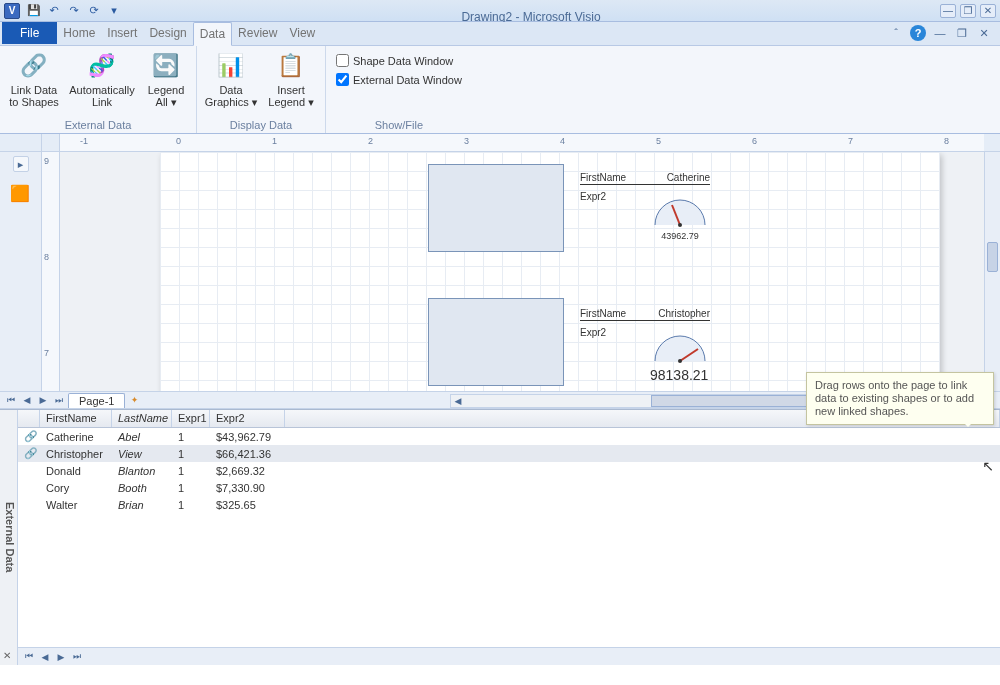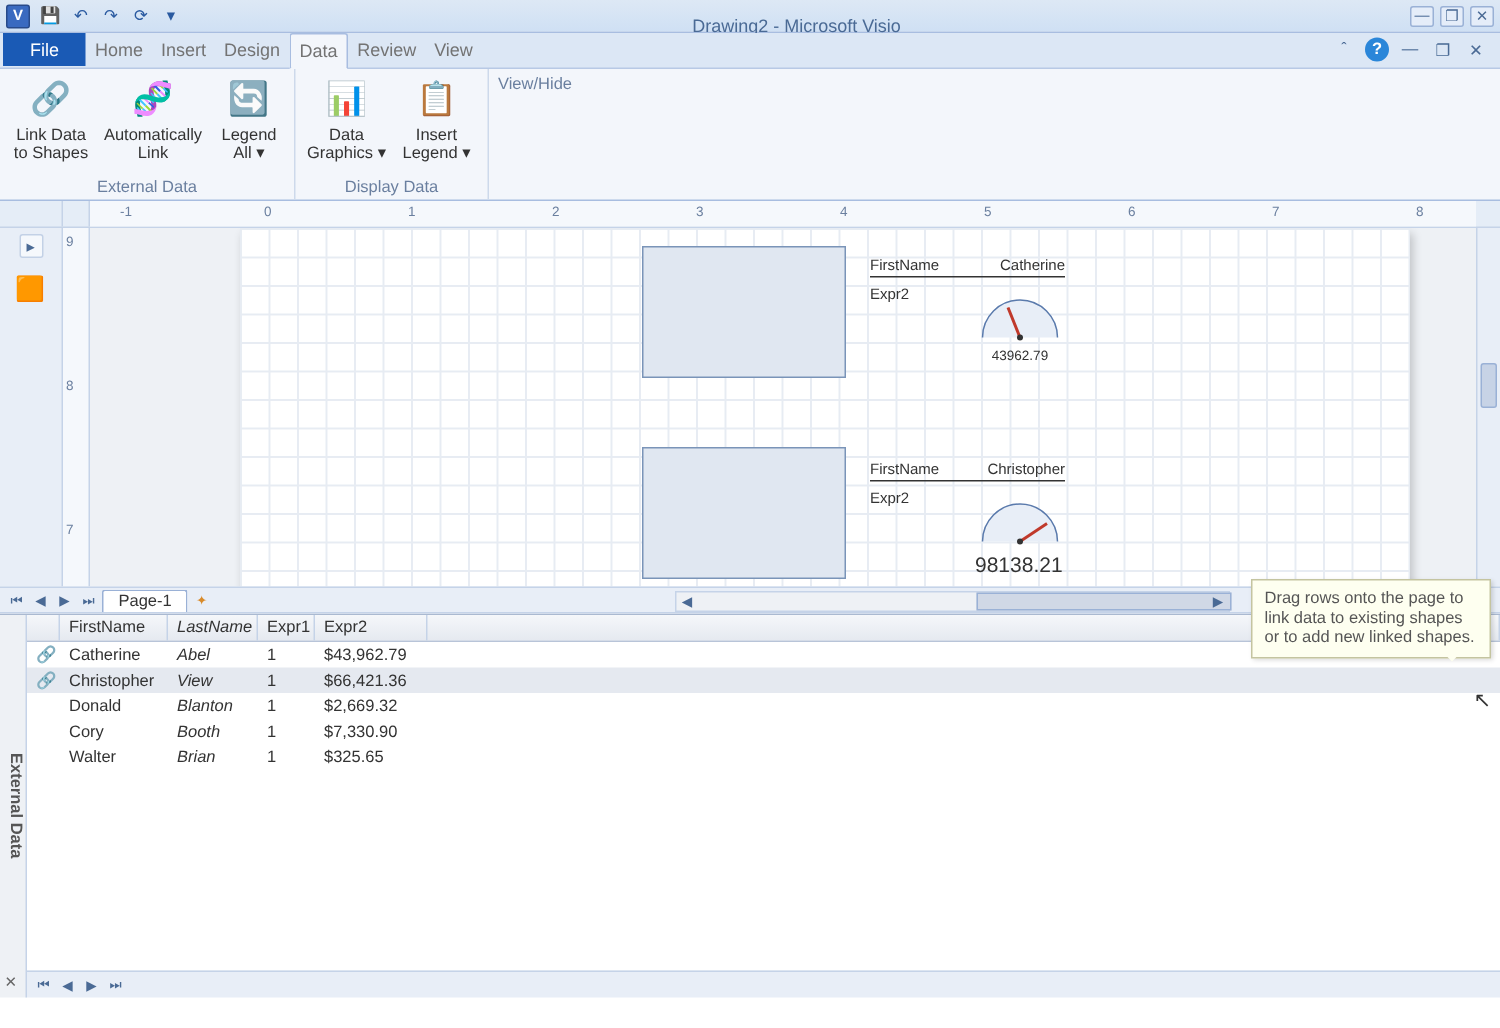--- a/index.html
+++ b/index.html
@@ -61,21 +61,21 @@
 
 
 .pagetabs { height:18px; background:#e8eef7; border-top:1px solid #c5d3e8; border-bottom:1px solid #c5d3e8; display:flex; align-items:center; padding:0 4px; gap:2px; position:relative;}
 .navbtn{width:14px;height:14px;display:flex;align-items:center;justify-content:center;color:#4a6a95;font-size:9px;cursor:pointer;}
 .ptab{background:#fff;border:1px solid #9ab1d6;border-bottom:none;padding:1px 10px;font-size:11px;border-radius:2px 2px 0 0;}
 .hscroll{position:absolute;left:450px;right:180px;top:2px;height:14px;background:#eef1f5;border:1px solid #c5d3e8;}
 .hscroll .thumb{position:absolute;top:0;bottom:0;left:200px;width:170px;background:#d0d8e6;border:1px solid #9ab1d6;}
 .hscroll .arr{position:absolute;top:0;bottom:0;width:14px;display:flex;align-items:center;justify-content:center;font-size:9px;color:#4a6a95;}
 
 
-.tooltip{position:absolute;right:6px;top:386px;width:160px;background:#fefff0;border:1px solid #c4c4a0;padding:6px 8px;font-size:11px;color:#555;line-height:13px;z-index:10;box-shadow:1px 1px 3px rgba(0,0,0,0.15);}
+.tooltip{position:absolute;right:6px;top:372px;width:188px;background:#fefff0;border:1px solid #c4c4a0;padding:6px 8px;font-size:11px;color:#555;line-height:13px;z-index:10;box-shadow:1px 1px 3px rgba(0,0,0,0.15);}
 .tooltip::after{content:"";position:absolute;bottom:-8px;right:20px;border:5px solid transparent;border-top-color:#fefff0;}
 
 
 .extpane{height:256px;display:flex;border-top:1px solid #aab9d0;}
 .extlabel{width:18px;background:#eef1f5 ; writing-mode:vertical-rl;text-align:center;padding:6px 1px;font-size:11px;font-weight:bold;color:#555;border-right:1px solid #c5d3e8;position:relative;}
 .extlabel .x{writing-mode:horizontal-tb;position:absolute;bottom:4px;left:3px;font-size:10px;color:#666;font-weight:normal;}
 .exttable{flex:1;display:flex;flex-direction:column;}
 .exthdr{height:18px;background:linear-gradient(#f5f7fa,#e5e9f0);border-bottom:1px solid #b8c4d8;display:flex;}
 .exthdr div{border-right:1px solid #c5d3e8;padding:2px 6px;font-size:11px;}
 .extbody{flex:1;overflow:auto;background:#fff;}
@@ -155,21 +155,31 @@
       </div>
       <div class="bigbtn">
         <div class="ic">📋</div>
         <div class="tx"><span style="white-space:pre-line;">Insert
 Legend</span> <span>▾</span></div>
       </div>
     </div>
     <div class="lbl">Display Data</div>
   </div>
   <div class="group" style="border-right:none;">
-    <div class="lbl">View/Hide</div>
+    <div class="btns" style="flex-direction:column;gap:2px;padding-top:4px;">
+      <label class="chkrow">
+        <input type="checkbox" style="">
+        <span>Shape Data Window</span>
+      </label>
+      <label class="chkrow">
+        <input type="checkbox" checked="" style="">
+        <span>External Data Window</span>
+      </label>
+    </div>
+    <div class="lbl">Show/File</div>
   </div>
 </div>
 
 <div class="rulerrow">
   <div class="corner"></div>
   <div style="width:18px;border-right:1px solid #c5d3e8;"></div>
   <div class="hruler" id="hruler">
       <div class="tick" style="left: 20px;">-1</div>
       <div class="tick" style="left: 116px;">0</div>
       <div class="tick" style="left: 212px;">1</div>

